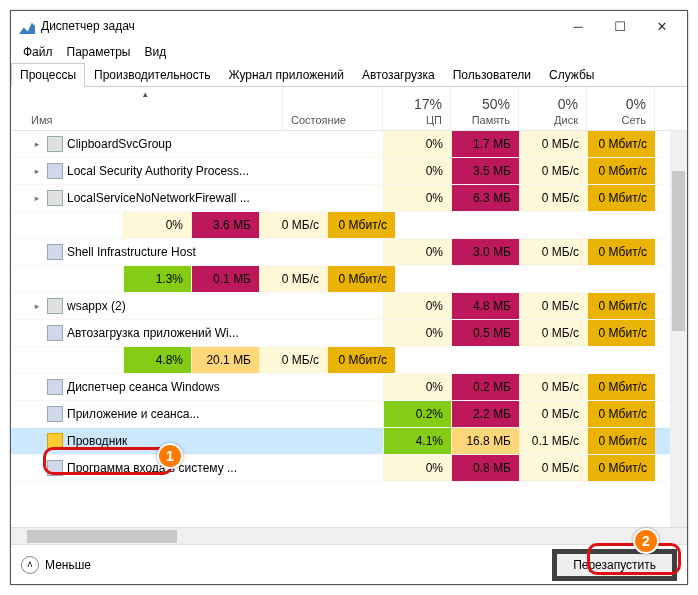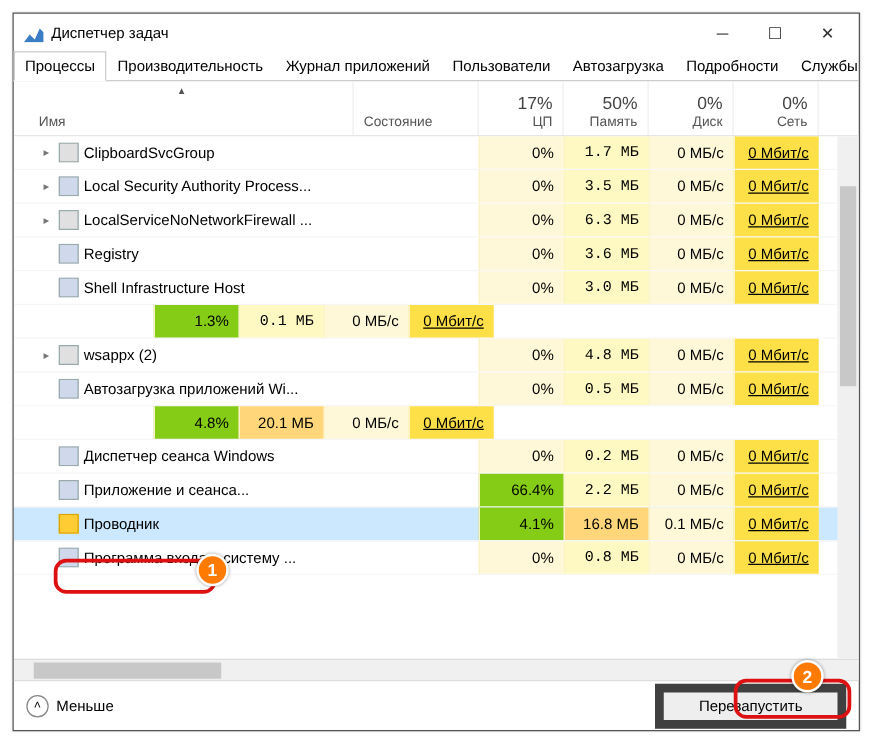--- a/index.html
+++ b/index.html
@@ -48,36 +48,36 @@
   .hlbl  { color:#555; font-size:11px; }
   .rows { flex:1; overflow:hidden; position:relative; }
   .rows-inner { position:absolute; inset:0; overflow:hidden; }
   .row { display:flex; height:27px; align-items:center; font-size:12px; border-bottom:1px solid #f6f6f6; }
   .row.selected { background:#cce8ff !important; }
   .cell { padding:0 8px; overflow:hidden; white-space:nowrap; }
   .cname   { flex:0 0 260px; display:flex; align-items:center; gap:4px; }
   .cstatus { flex:0 0 100px; }
   .cnum    { flex:0 0 68px; text-align:right; background:#fff8d8; height:100%; line-height:27px; border-left:1px solid #fcf3c5; }
   .cnum.cpu-med { background:#84cc16; }
-  .cnum.mem { background:#fef9c3;font-family:Liberation Mono, monospace; }
+  .cnum.mem { background:#be185d; }
   .cnum.mem-high { background:#ffd77a; }
-  .cnum.net { background:#fde047;text-decoration:underline; }
+  .cnum.net { background:#eab308; }
   .arrow { width:12px; text-align:center; color:#777; font-size:9px; }
   .picon { width:16px; height:16px; background:#d0d9ec; border:1px solid #9aa; flex-shrink:0; }
   .picon.gear { background:#e0e0e0; }
   .picon.f { background:#ffcc33; border-color:#d9a400; }
   .gap { flex:0 0 12px; }
   .hscroll { height:17px; background:#f0f0f0; border-top:1px solid #ddd; display:flex; align-items:center; }
   .hscroll .thumb { margin-left:16px; width:150px; height:13px; background:#c8c8c8; }
   .vscroll { position:absolute; top:0; right:0; width:17px; height:100%; background:#f0f0f0; }
   .vscroll .thumb { position:absolute; left:2px; right:2px; top:40px; height:160px; background:#c8c8c8; }
   .footer { height:40px; border-top:1px solid #ddd; display:flex; align-items:center; justify-content:space-between; padding:0 10px; }
   .less { display:flex; align-items:center; gap:6px; cursor:pointer; }
   .less .circ { width:18px; height:18px; border:1px solid #888; border-radius:50%; display:flex; align-items:center; justify-content:center; font-size:10px; }
-  .restart-btn { border:7px solid #404040; background:#eee; padding:4px 28px; font-size:12px;margin-left:12px; }
+  .restart-btn { border:5px solid #404040; background:#eee; padding:4px 16px; font-size:12px;margin-left:12px; }
   .callout { position:absolute; border:3px solid #d11; border-radius:10px; pointer-events:none; }
   .callout1 { left:32px; top:436px; width:130px; height:28px; }
   .callout2 { left:576px; top:532px; width:94px; height:32px; }
   .badge { position:absolute; width:26px; height:26px; background:#ff7a00; border:2px solid #fff; border-radius:50%; color:#fff; font-weight:bold; font-size:14px; display:flex; align-items:center; justify-content:center; box-shadow:0 0 3px rgba(0,0,0,.4); }
   .badge1 { left:146px; top:432px; }
   .badge2 { left:622px; top:517px; }
   .sort-ind { position:absolute; left:120px; top:2px; font-size:9px; color:#555; }
   .tmicon { width:16px; height:16px; display:inline-block; position:relative; }
   .tmicon::before { content:""; position:absolute; inset:0; background:#3a7dc4; clip-path:polygon(0 100%,30% 60%,55% 85%,80% 30%,100% 50%,100% 100%); }
 </style>
@@ -91,28 +91,32 @@
       <span class="tmicon"></span>
       <span class="titlebar-title">Диспетчер задач</span>
     </div>
     <div class="win-controls">
       <div class="win-btn">─</div>
       <div class="win-btn">☐</div>
       <div class="win-btn">✕</div>
     </div>
   </div>
 
+  <div class="menubar">
+    <span>Файл</span>
+    <span>Параметры</span>
+    <span>Вид</span>
+  </div>
 
   <div class="tabs">
     <div class="tab active">Процессы</div>
     <div class="tab">Производительность</div>
     <div class="tab">Журнал приложений</div>
+    <div class="tab">Автозагрузка</div>
     <div class="tab">Пользователи</div>
-    <div class="tab">Автозагрузка</div>
-    <div class="tab">Подробности</div>
     <div class="tab">Службы</div>
   </div>
 
   <div class="table-area">
     <div class="header-row">
       <div class="gap"></div>
       <div class="hcol hname">
         <span class="sort-ind">▴</span>
         <span class="hlbl">Имя</span>
       </div>
@@ -173,25 +177,20 @@
               <span>LocalServiceNoNetworkFirewall ...</span>
             </div>
             <div class="cell cstatus"></div>
             <div class="cell cnum ">0%</div>
             <div class="cell cnum mem">6.3 МБ</div>
             <div class="cell cnum">0 МБ/с</div>
             <div class="cell cnum net">0 Мбит/с</div>
           </div>
           <div class="row">
             <div class="gap"></div>
-            <div class="cell cname">
-              <span class="arrow"></span>
-              <span class="picon app"></span>
-              <span>Registry</span>
-            </div>
             <div class="cell cstatus"></div>
             <div class="cell cnum ">0%</div>
             <div class="cell cnum mem">3.6 МБ</div>
             <div class="cell cnum">0 МБ/с</div>
             <div class="cell cnum net">0 Мбит/с</div>
           </div>
           <div class="row">
             <div class="gap"></div>
             <div class="cell cname">
               <span class="arrow"></span>
@@ -260,21 +259,21 @@
             <div class="cell cnum net">0 Мбит/с</div>
           </div>
           <div class="row">
             <div class="gap"></div>
             <div class="cell cname">
               <span class="arrow"></span>
               <span class="picon app"></span>
               <span>Приложение         и сеанса...</span>
             </div>
             <div class="cell cstatus"></div>
-            <div class="cell cnum cpu-med">66.4%</div>
+            <div class="cell cnum cpu-med">0.2%</div>
             <div class="cell cnum mem">2.2 МБ</div>
             <div class="cell cnum">0 МБ/с</div>
             <div class="cell cnum net">0 Мбит/с</div>
           </div>
           <div class="row selected">
             <div class="gap"></div>
             <div class="cell cname">
               <span class="arrow"></span>
               <span class="picon f"></span>
               <span>Проводник</span>

